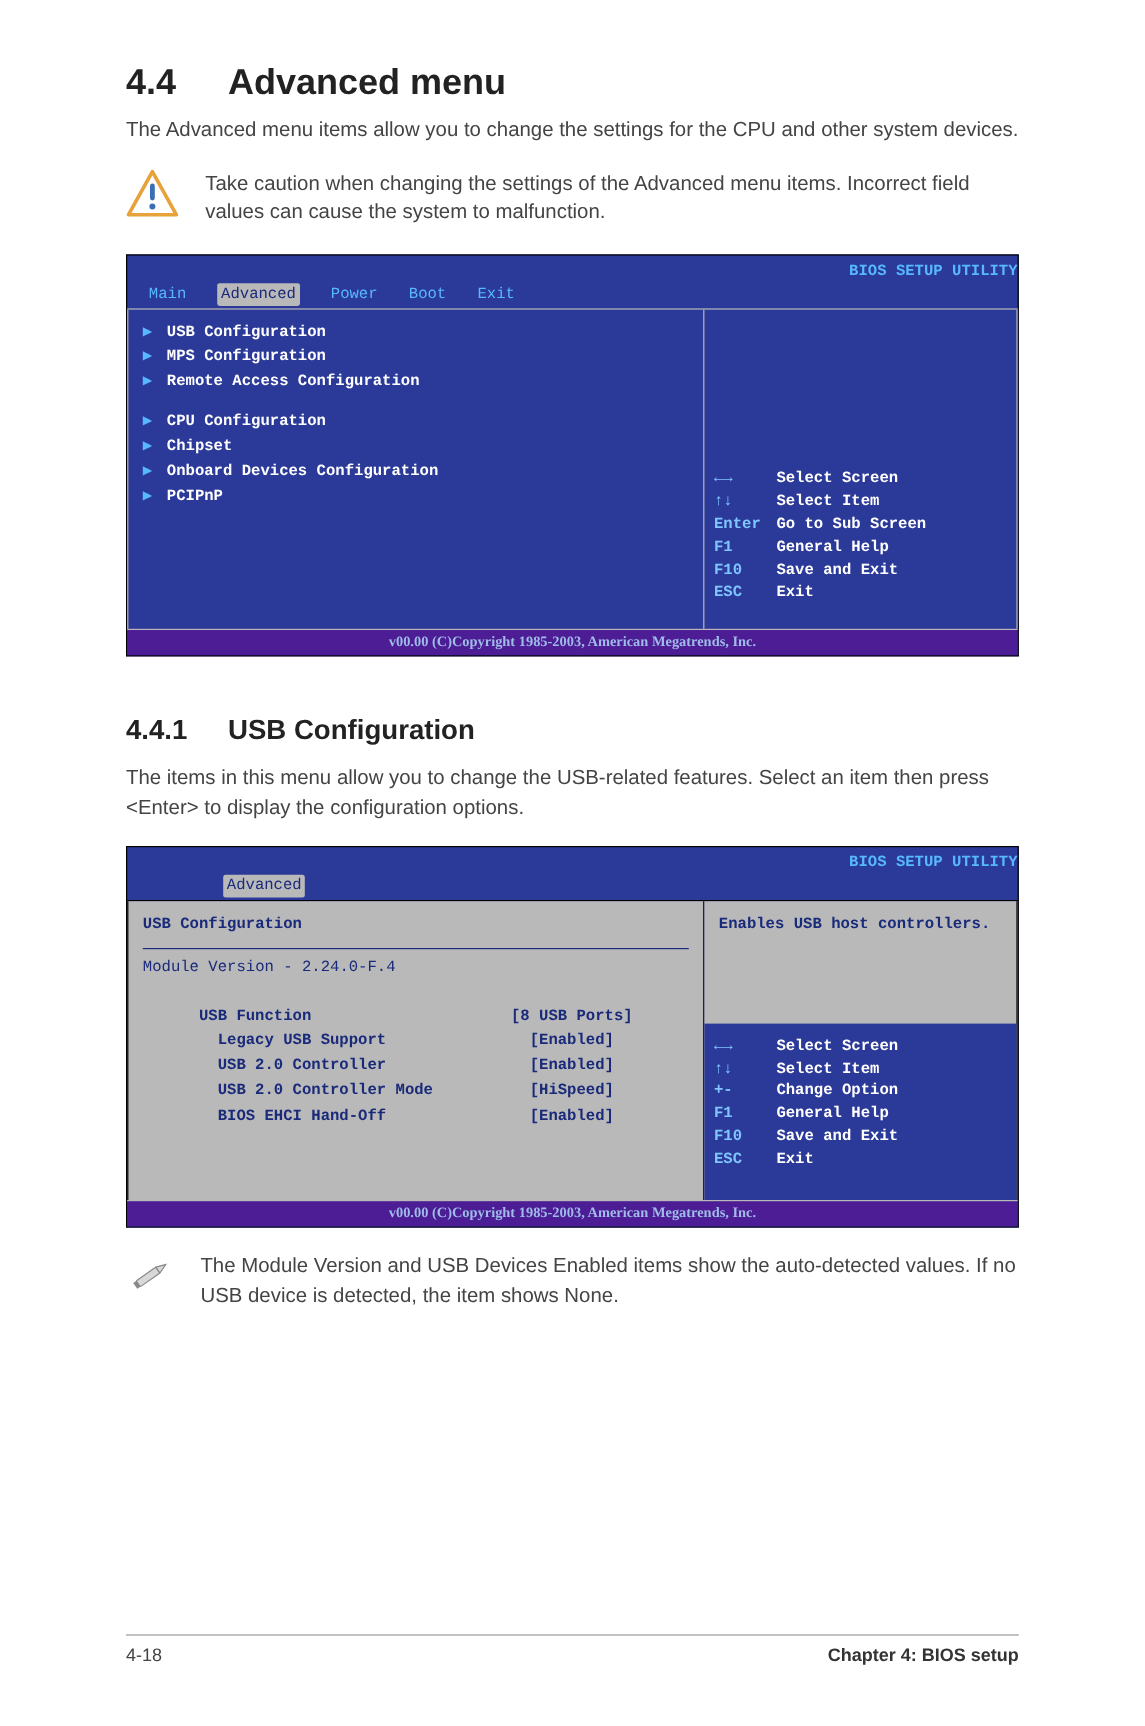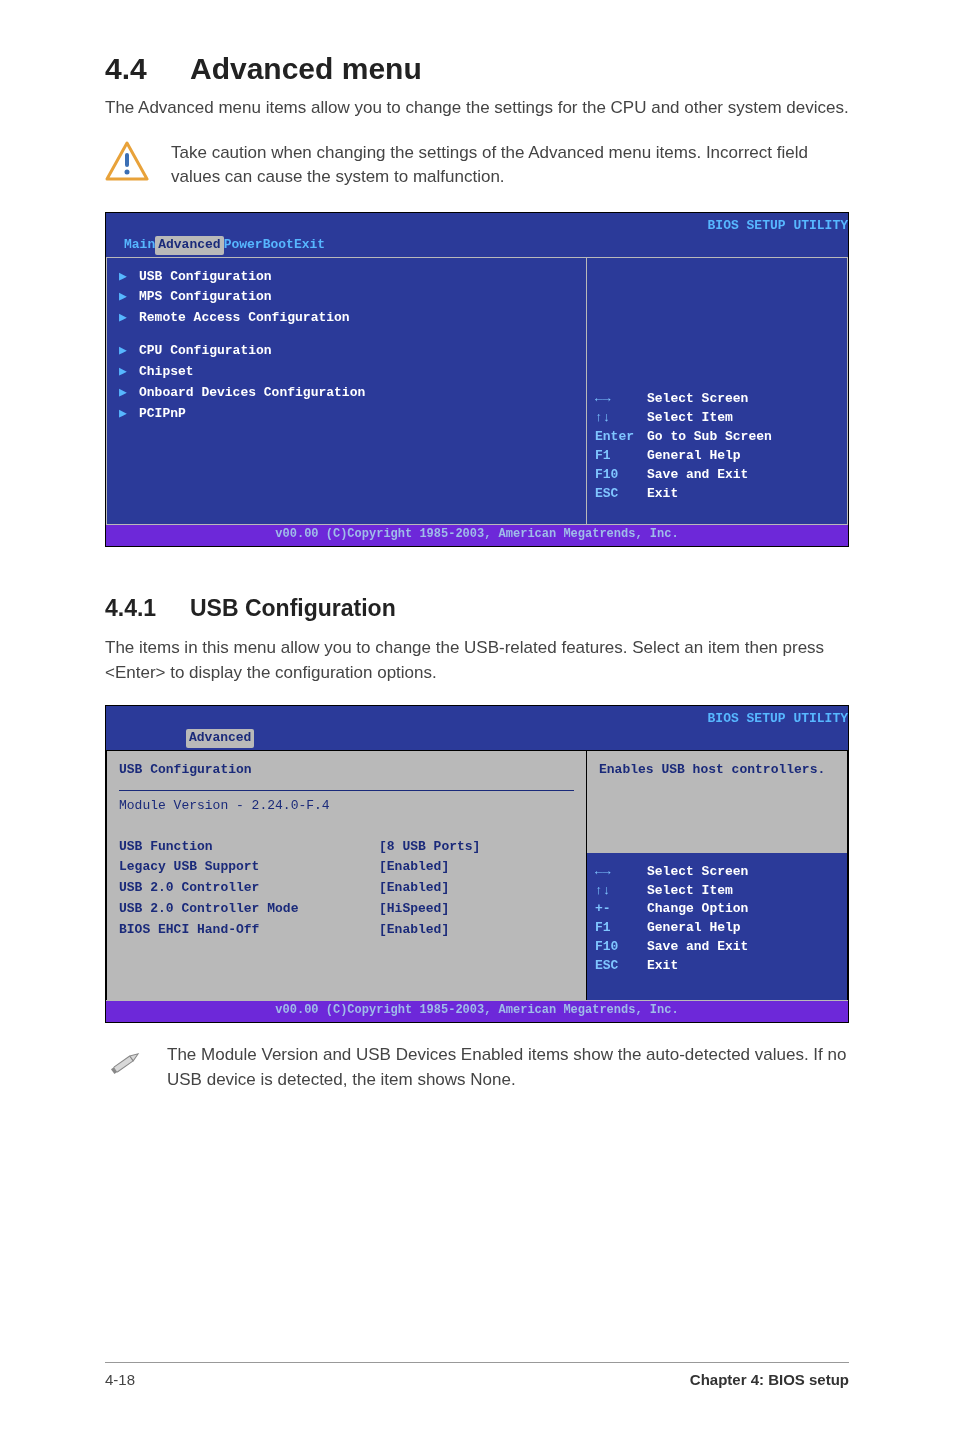--- a/index.html
+++ b/index.html
@@ -51,23 +51,24 @@
     margin-bottom: 20px;
   }
   .bios-title {
     text-align: right;
     color: #57b7ff;
     font-weight: bold;
     padding-top: 4px;
   }
   .bios-tabs {
     display: flex;
+    gap: 26px;
     padding: 0 18px 2px 18px;
     color: #57b7ff;
-    font-weight: bold;
+    font-weight: normal;
   }
   .bios-tab.active {
     background: #b9b9b9;
     color: #1a2a7a;
     padding: 0 3px;
     border-radius: 2px;
   }
   .bios-body {
     display: flex;
     border-top: 1px solid #b9b9b9;
@@ -104,31 +105,32 @@
     font-weight: bold;
     display: flex;
     flex-direction: column;
     justify-content: flex-end;
   }
   .bios-keys .row { display:flex; gap:4px; }
   .bios-keys .k { width:48px; color:#7fc5ff; }
   .bios-keys .d { color:#fff; }
   .bios-item { display:flex; align-items:center; gap:10px; font-weight:bold; }
   .bios-arrow { color:#57b7ff; width:10px; }
-  .bios-pair { display:flex; }
+  .bios-pair { display:flex;justify-content:center; }
   .bios-pair .lbl { width:260px; font-weight:bold; }
   .bios-pair .val { color:#fff; font-weight:bold; }
   .bios-copy {
-    background:#6d28d9;
+    background:#4c1d95;
     text-align:center;
     color:#9fbce8;
     font-size:12px;
     padding:1px 0 3px 0;
     font-weight:bold;
     border-top:1px solid #b9b9b9;
+    font-family:Liberation Serif, serif;
   }
 
   
   .bios.light .bios-left,
   .bios.light .bios-right { background:#b9b9b9; border-color:#000; color:#1a2a7a; }
   .bios.light .bios-body { border-top:1px solid #000; }
   .bios.light .bios-left { border:1px solid #000; border-top:none; border-bottom:none; }
   .bios.light .bios-help { color:#1a2a7a; height:42%; }
   .bios.light .bios-section-title { font-weight:bold; color:#153; color:#1a2a7a; margin-bottom:4px;}
   .bios.light .sep { border-top:1px solid #1a2a7a; margin:4px 0; }

